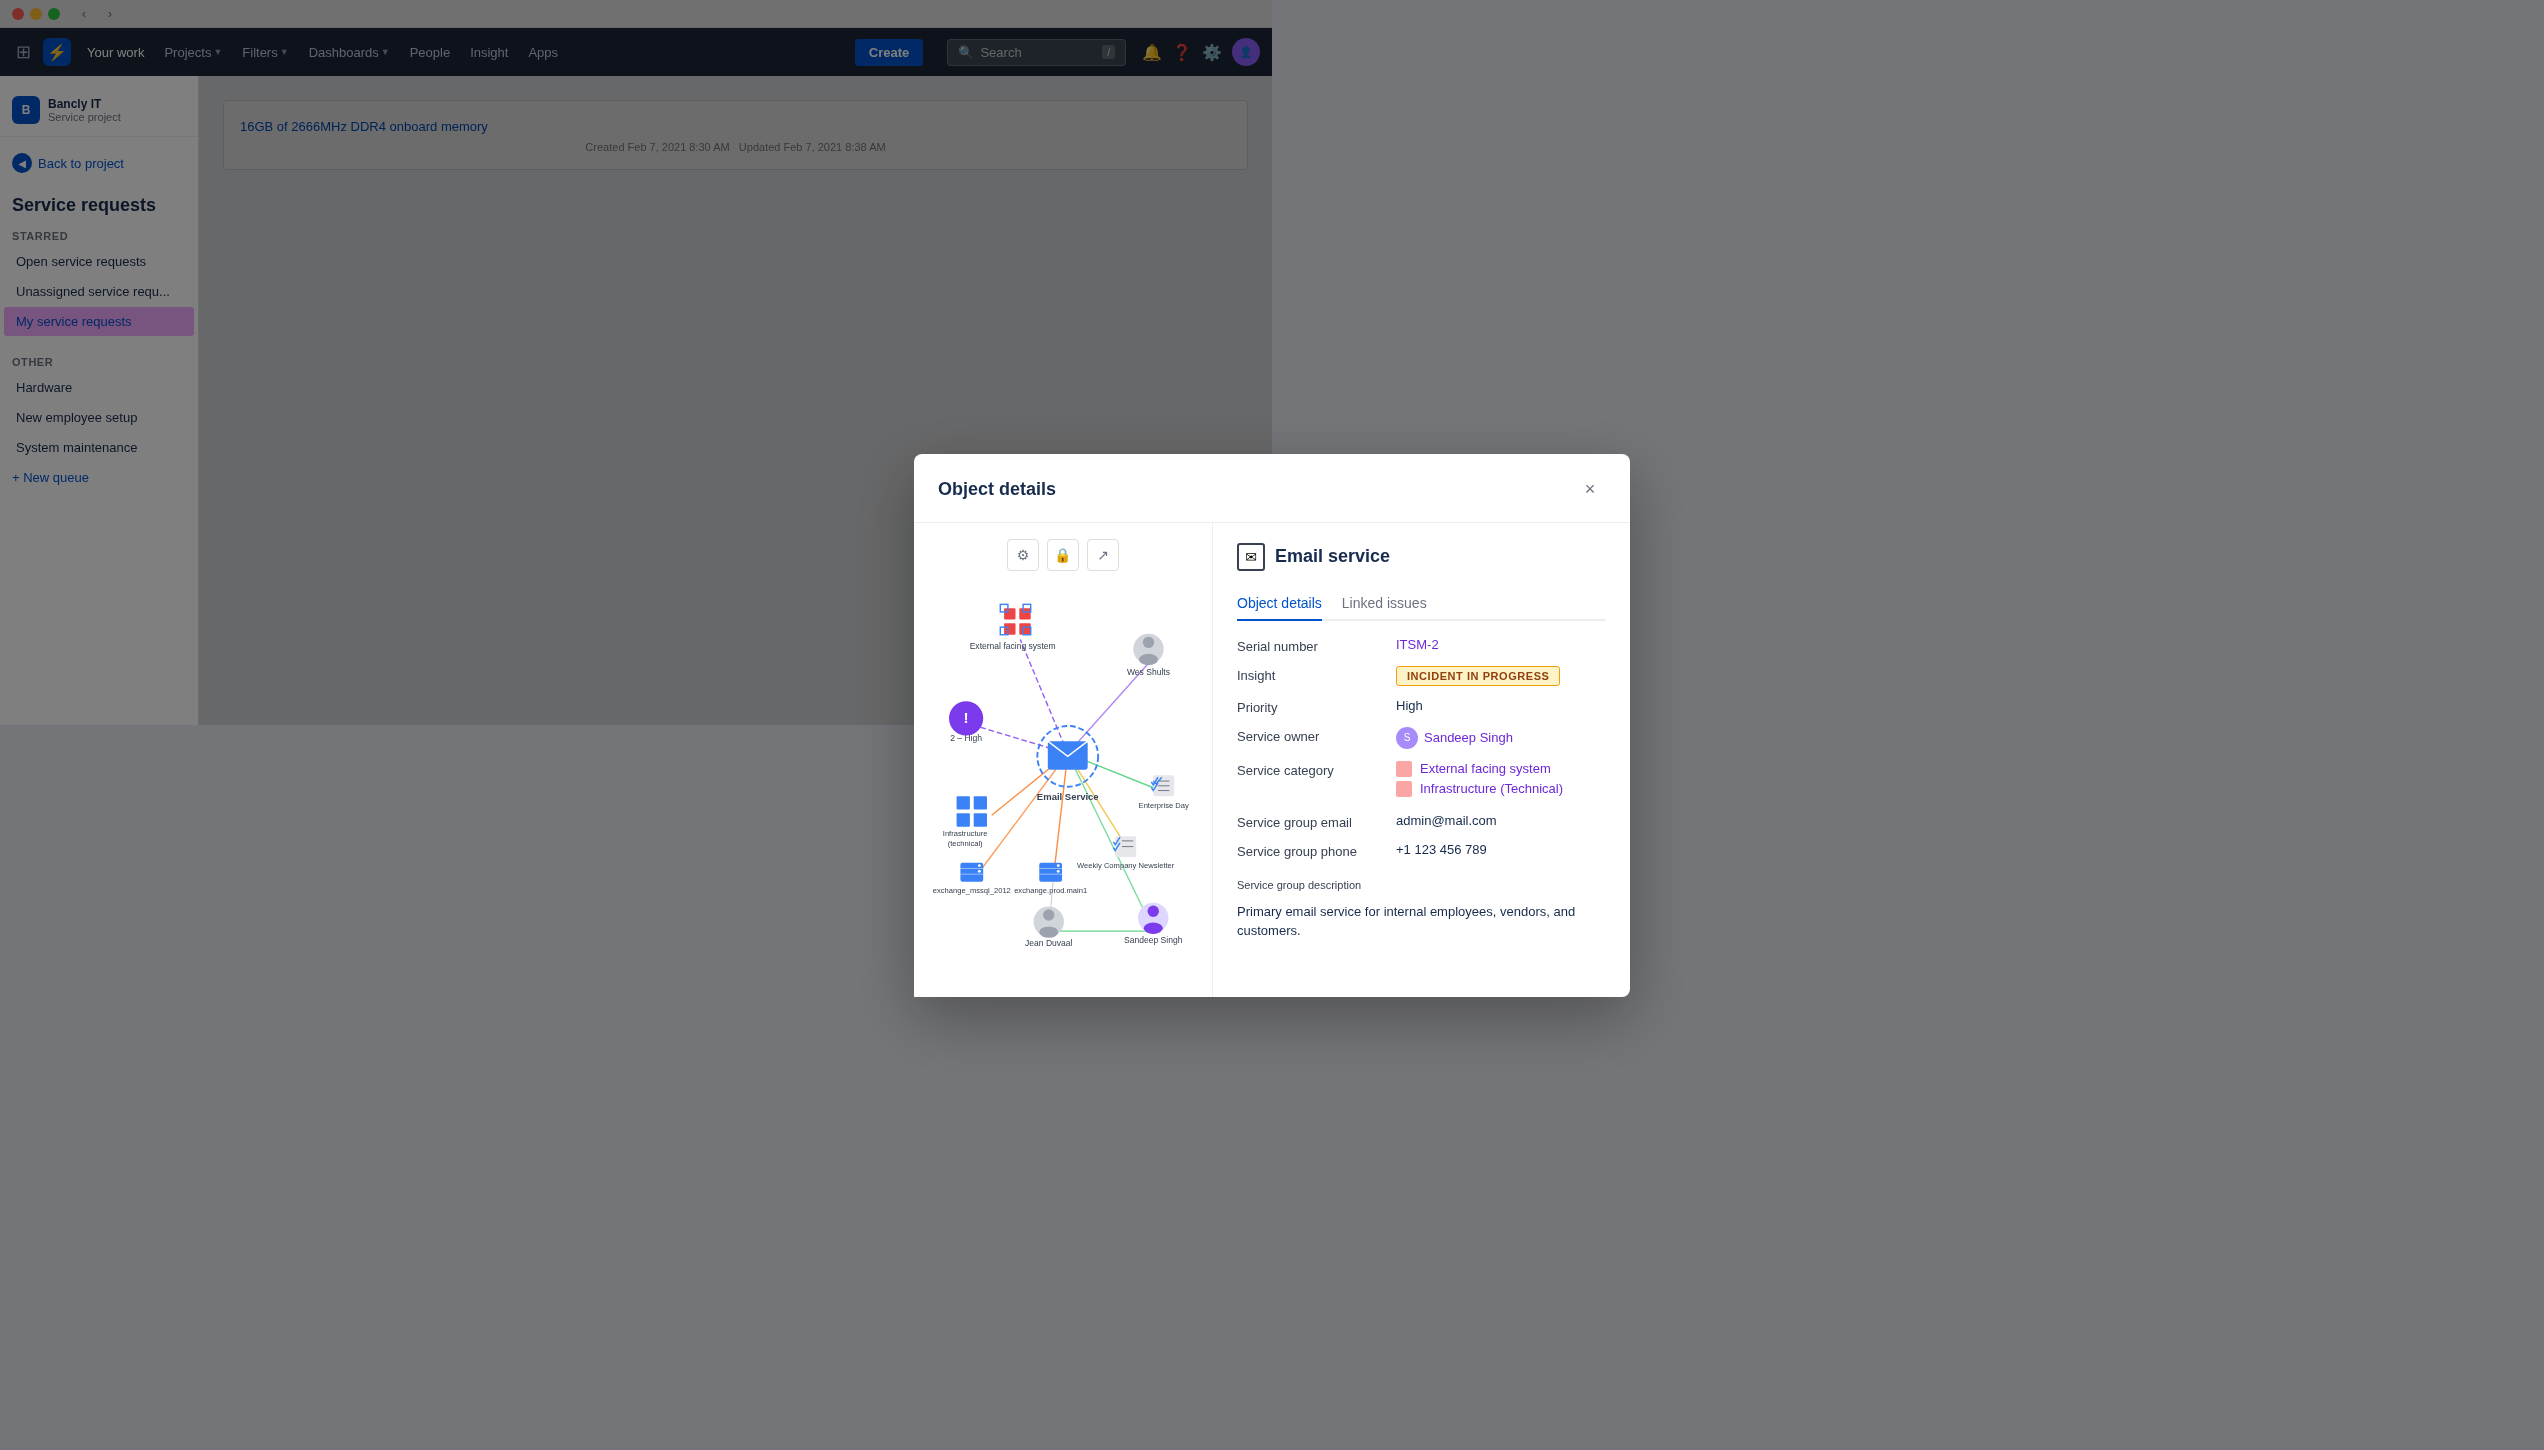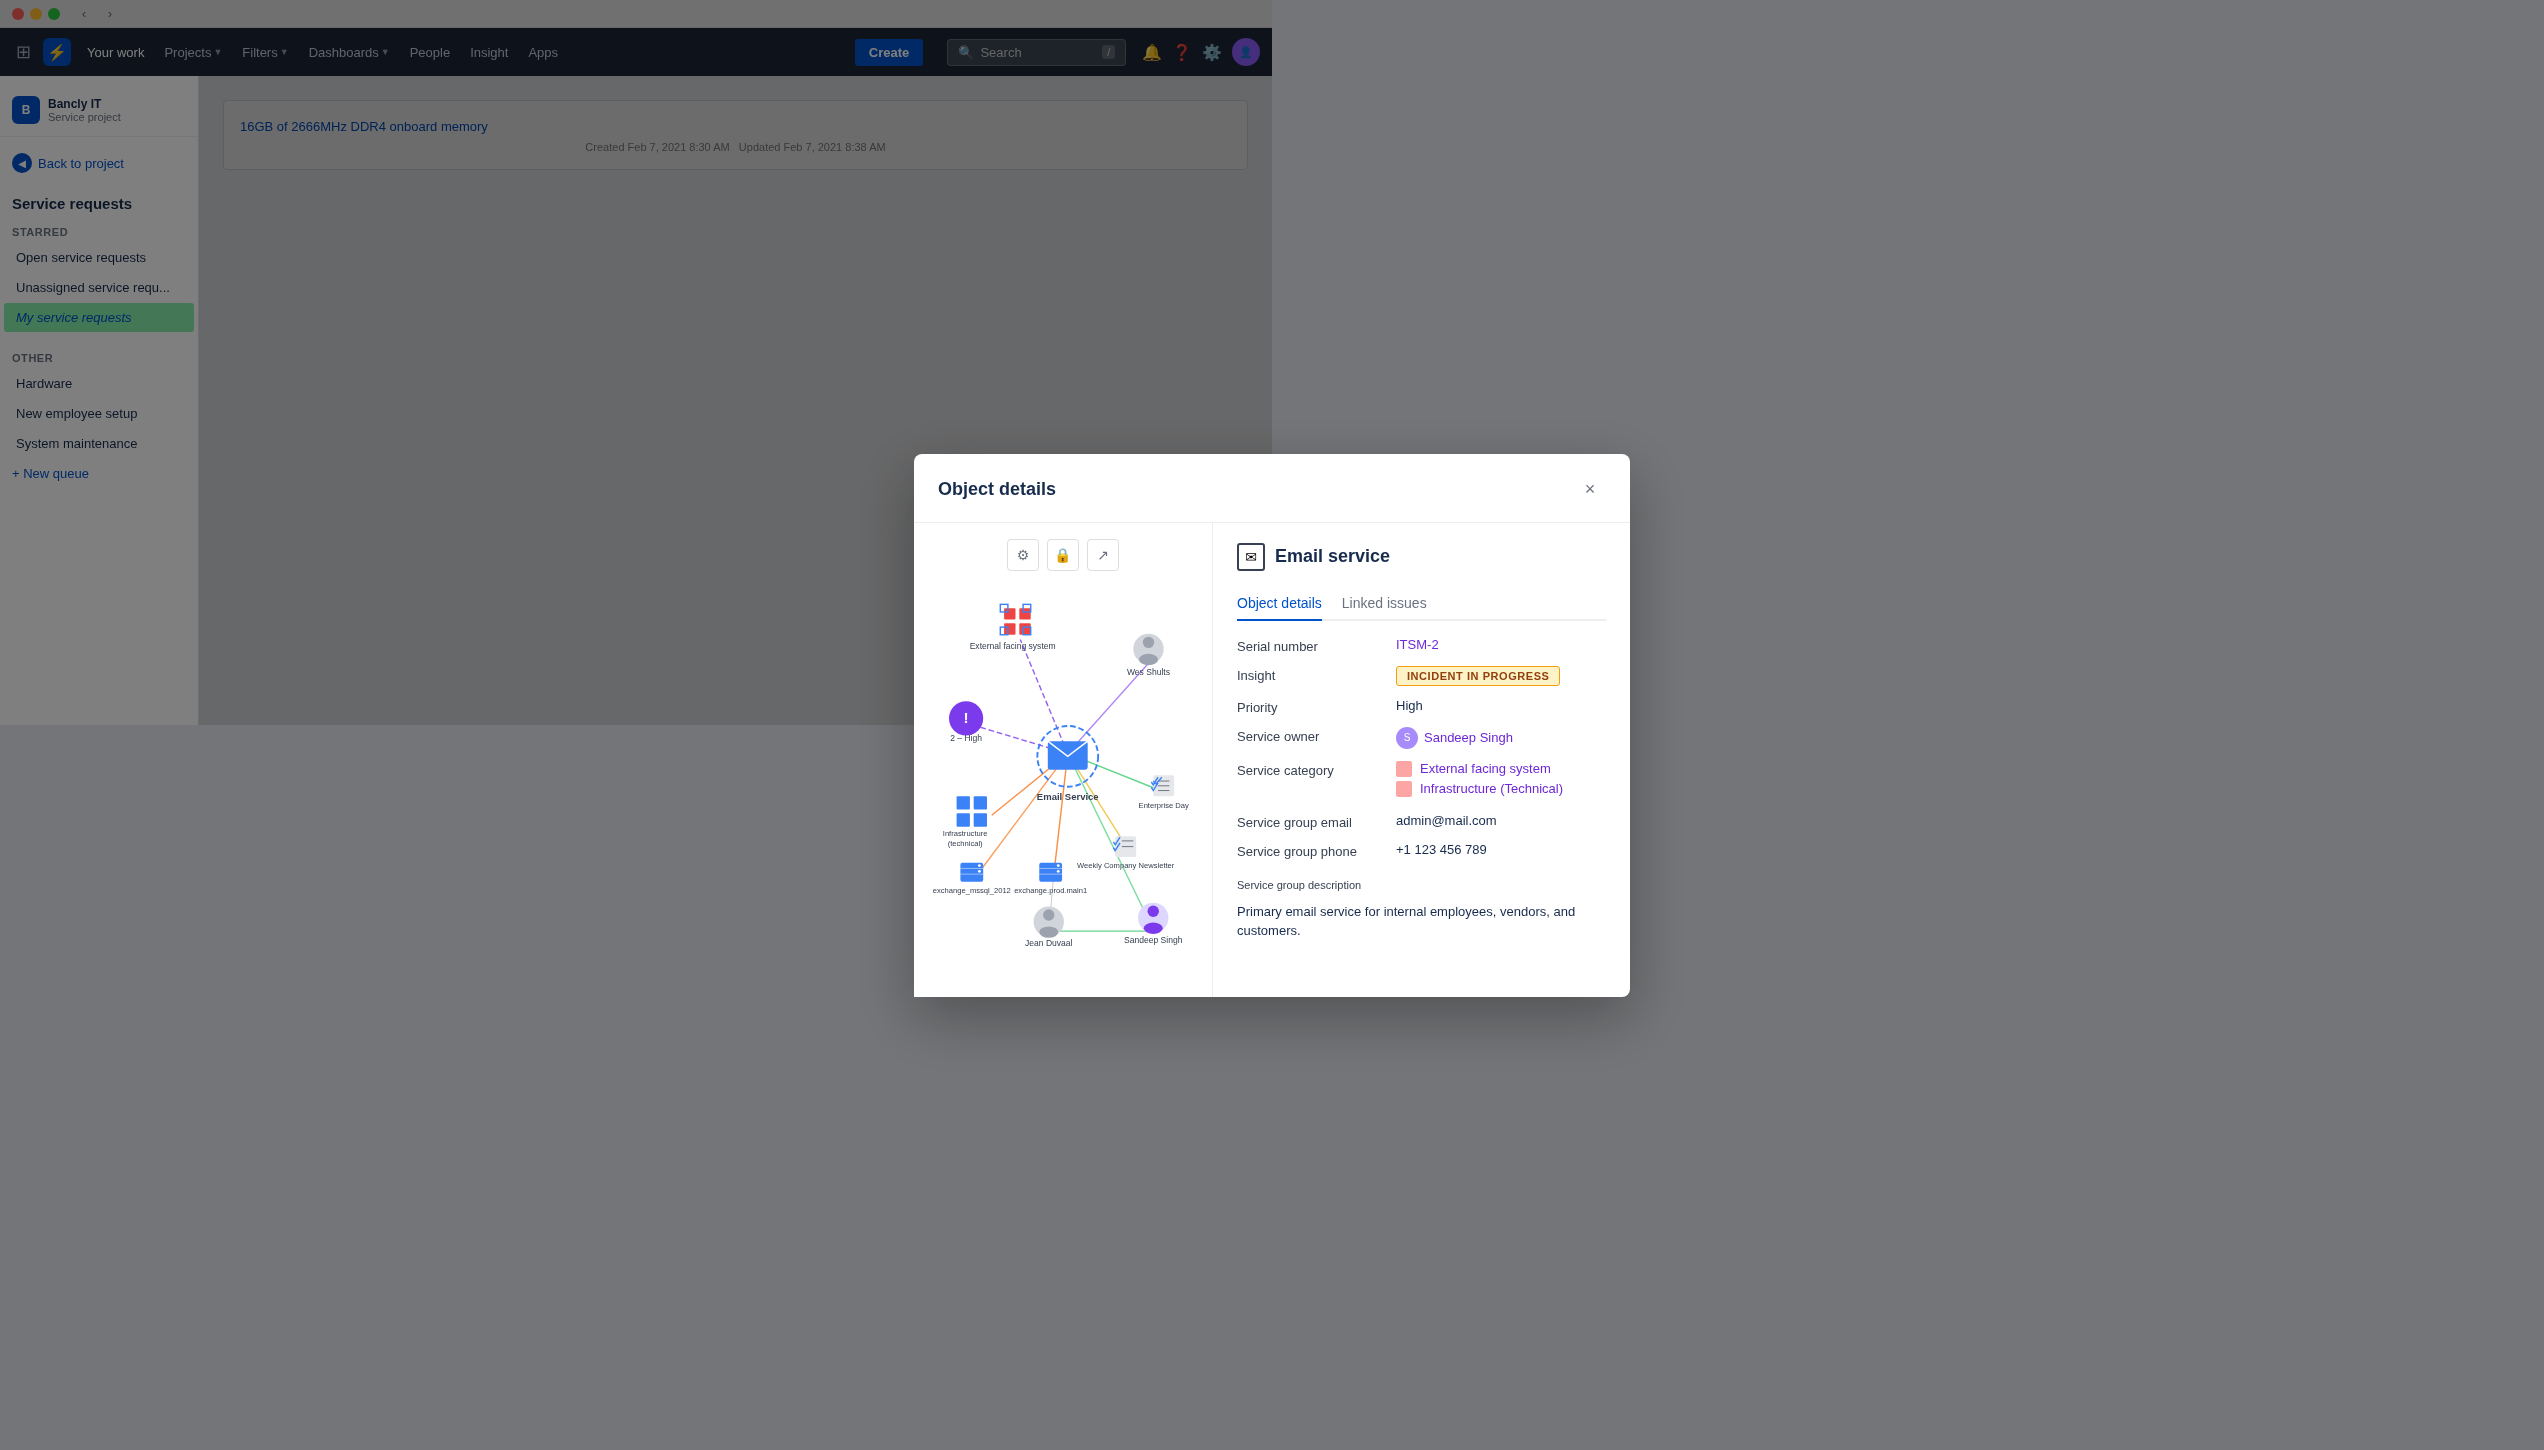--- a/index.html
+++ b/index.html
@@ -25,21 +25,21 @@
     
     .sidebar { width: 199px; background: #fff; border-right: 1px solid #ddd; flex-shrink: 0; overflow-y: auto; padding: 12px 0; }
     .sidebar-logo-area { display: flex; align-items: center; gap: 8px; padding: 8px 12px 12px; border-bottom: 1px solid #eee; margin-bottom: 8px; }
     .sidebar-logo-icon { width: 28px; height: 28px; background: #0052cc; border-radius: 6px; display: flex; align-items: center; justify-content: center; color: white; font-size: 12px; font-weight: bold; }
     .sidebar-project-name { font-size: 12px; font-weight: 600; color: #172b4d; }
     .sidebar-project-type { font-size: 11px; color: #6b7280; }
     .sidebar-back { display: flex; align-items: center; gap: 6px; padding: 8px 12px; cursor: pointer; color: #0052cc; font-size: 13px; margin-bottom: 8px; }
     .sidebar-back-icon { width: 20px; height: 20px; background: #0052cc; border-radius: 50%; display: flex; align-items: center; justify-content: center; color: white; font-size: 10px; }
     .sidebar-section-title { font-size: 11px; font-weight: 600; color: #6b7280; padding: 8px 12px 4px; text-transform: uppercase; letter-spacing: 0.05em; }
     .sidebar-item { padding: 7px 12px; font-size: 13px; color: #172b4d; cursor: pointer; border-radius: 3px; margin: 1px 4px; }
-    .sidebar-item.active { color: #0052cc; background: #86efac; font-weight: 500; font-style: italic; }
+    .sidebar-item.active { color: #0052cc; background: #f0abfc; font-weight: 500; }
     .sidebar-section-other { margin-top: 12px; }
     .sidebar-add { color: #0052cc; font-size: 13px; padding: 7px 12px; cursor: pointer; }
 
     
     .content { flex: 1; background: #f4f5f7; overflow: auto; position: relative; padding: 24px; }
 
     
     .modal-backdrop { position: fixed; top: 0; left: 0; right: 0; bottom: 0; background: rgba(0,0,0,0.5); z-index: 100; display: flex; align-items: center; justify-content: center; }
 
     
@@ -127,21 +127,21 @@
       <div class="sidebar-logo-icon">B</div>
       <div>
         <div class="sidebar-project-name">Bancly IT</div>
         <div class="sidebar-project-type">Service project</div>
       </div>
     </div>
     <div class="sidebar-back">
       <div class="sidebar-back-icon">◀</div>
       <span>Back to project</span>
     </div>
-    <div style="font-size:15px;font-weight:600;color:#172b4d;padding:6px 12px;">Service requests</div>
+    <div style="font-size:18px;font-weight:600;color:#172b4d;padding:6px 12px;">Service requests</div>
     <div class="sidebar-section-title">STARRED</div>
     <div class="sidebar-item">Open service requests</div>
     <div class="sidebar-item">Unassigned service requ...</div>
     <div class="sidebar-item active">My service requests</div>
     <div class="sidebar-section-other">
       <div class="sidebar-section-title">OTHER</div>
       <div class="sidebar-item">Hardware</div>
       <div class="sidebar-item">New employee setup</div>
       <div class="sidebar-item">System maintenance</div>
     </div>

